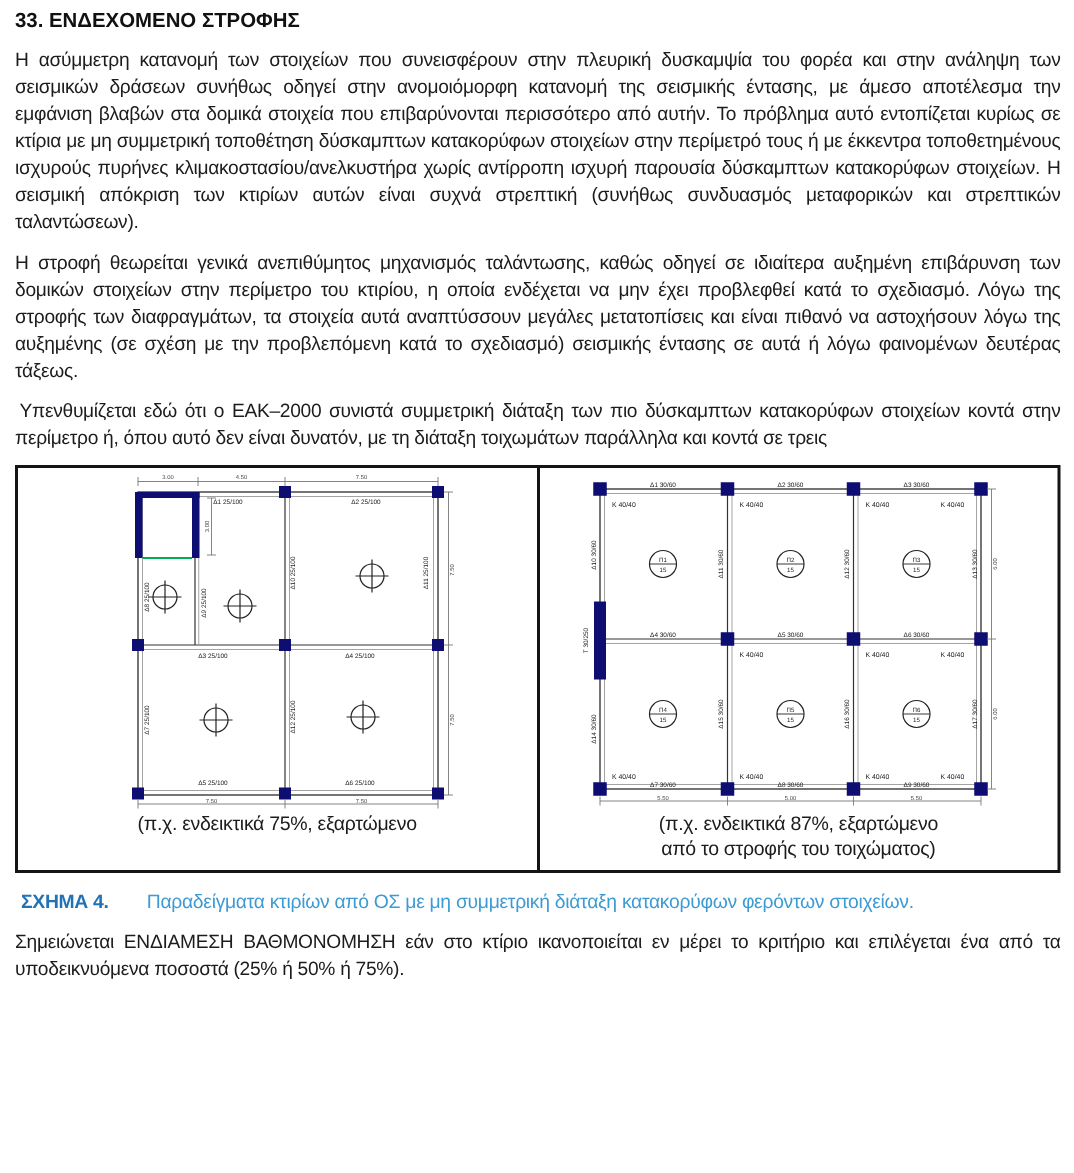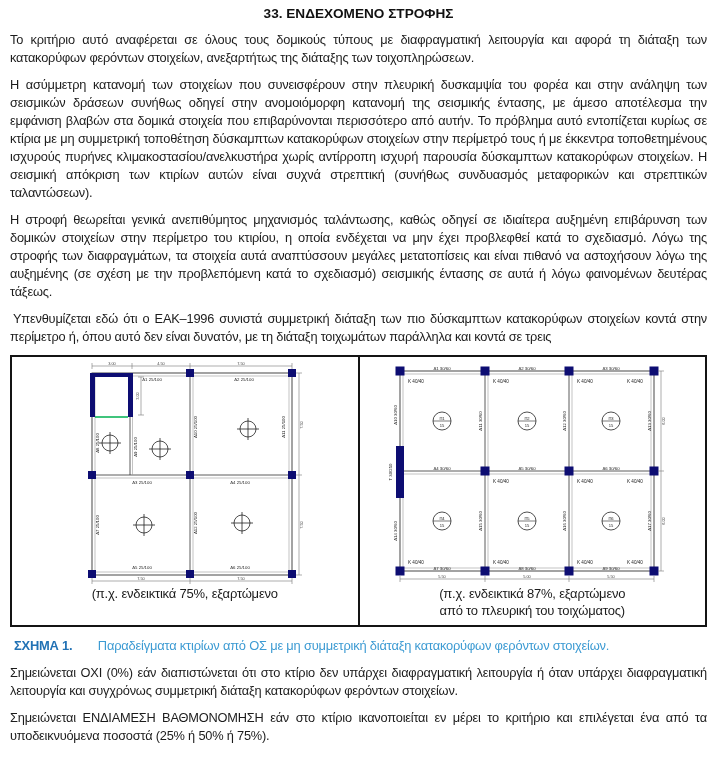--- a/index.html
+++ b/index.html
@@ -2,21 +2,21 @@
 <html><head>
 <meta charset="utf-8">
 <style>
   html,body{margin:0;padding:0;}
   body{
     width:716px;height:782px;overflow:hidden;background:#ffffff;
     font-family:"Liberation Sans",sans-serif;color:#1c1c1c;
   }
   .page{padding:6px 9px 0 10px;}
   h1.doc-heading{
-    font-size:13.6px;line-height:16px;margin:0 0 9px 0;font-weight:bold;color:#111;text-align:center;
+    font-size:13.6px;line-height:16px;margin:0 0 9px 0;font-weight:bold;color:#111;
   }
   p.body-par{
     font-size:12.8px;line-height:18px;margin:0 0 9px 0;
     text-align:justify;letter-spacing:-0.2px;
   }
   p.par-indent{text-indent:3px;}
   .figure-box{
     border:2px solid #141414;display:flex;margin:7px 0 0 0;background:#fff;
   }
   .figcell{flex:1 1 50%;padding:4px 2px 6px 2px;text-align:center;}
@@ -38,24 +38,23 @@
   .t-col{font-size:4.6px;}
   .t-slab{font-size:4.1px;}
 </style>
 </head>
 <body>
 
 <div class="page">
 
   <h1 class="doc-heading">33. ΕΝΔΕΧΟΜΕΝΟ ΣΤΡΟΦΗΣ</h1>
 
-  <p class="body-par">Το κριτήριο αυτό αναφέρεται σε όλους τους δομικούς τύπους με διαφραγματική λειτουργία και αφορά τη διάταξη των κατακορύφων φερόντων στοιχείων, ανεξαρτήτως της διάταξης των τοιχοπληρώσεων.</p>
   <p class="body-par">Η ασύμμετρη κατανομή των στοιχείων που συνεισφέρουν στην πλευρική δυσκαμψία του φορέα και στην ανάληψη των σεισμικών δράσεων συνήθως οδηγεί στην ανομοιόμορφη κατανομή της σεισμικής έντασης, με άμεσο αποτέλεσμα την εμφάνιση βλαβών στα δομικά στοιχεία που επιβαρύνονται περισσότερο από αυτήν. Το πρόβλημα αυτό εντοπίζεται κυρίως σε κτίρια με μη συμμετρική τοποθέτηση δύσκαμπτων κατακορύφων στοιχείων στην περίμετρό τους ή με έκκεντρα τοποθετημένους ισχυρούς πυρήνες κλιμακοστασίου/ανελκυστήρα χωρίς αντίρροπη ισχυρή παρουσία δύσκαμπτων κατακορύφων στοιχείων. Η σεισμική απόκριση των κτιρίων αυτών είναι συχνά στρεπτική (συνήθως συνδυασμός μεταφορικών και στρεπτικών ταλαντώσεων).</p>
   <p class="body-par">Η στροφή θεωρείται γενικά ανεπιθύμητος μηχανισμός ταλάντωσης, καθώς οδηγεί σε ιδιαίτερα αυξημένη επιβάρυνση των δομικών στοιχείων στην περίμετρο του κτιρίου, η οποία ενδέχεται να μην έχει προβλεφθεί κατά το σχεδιασμό. Λόγω της στροφής των διαφραγμάτων, τα στοιχεία αυτά αναπτύσσουν μεγάλες μετατοπίσεις και είναι πιθανό να αστοχήσουν λόγω της αυξημένης (σε σχέση με την προβλεπόμενη κατά το σχεδιασμό) σεισμικής έντασης σε αυτά ή λόγω φαινομένων δευτέρας τάξεως.</p>
-  <p class="body-par par-indent">Υπενθυμίζεται εδώ ότι ο ΕΑΚ–1996 συνιστά συμμετρική διάταξη των πιο δύσκαμπτων κατακορύφων στοιχείων κοντά στην περίμετρο ή, όπου αυτό δεν είναι δυνατόν, με τη διάταξη τοιχωμάτων παράλληλα και κοντά σε τρεις</p>
+  <p class="body-par par-indent">Υπενθυμίζεται εδώ ότι ο ΕΑΚ–2000 συνιστά συμμετρική διάταξη των πιο δύσκαμπτων κατακορύφων στοιχείων κοντά στην περίμετρο ή, όπου αυτό δεν είναι δυνατόν, με τη διάταξη τοιχωμάτων παράλληλα και κοντά σε τρεις</p>
 
   <div class="figure-box">
 
     <div class="figcell figcell-left">
       <svg class="plan-wrap" width="282" height="224" viewBox="0 -4 282 224" xmlns="http://www.w3.org/2000/svg">
 
         <g stroke="#777" stroke-width="0.6">
           <line x1="48" y1="1" x2="248" y2="1"></line>
           <line x1="48" y1="-2" x2="48" y2="4"></line>
             <line x1="88" y1="-2" x2="88" y2="4"></line>
@@ -285,27 +284,26 @@
           <line x1="18" y1="211" x2="18" y2="217"></line>
             <line x1="103" y1="211" x2="103" y2="217"></line>
           <line x1="187" y1="211" x2="187" y2="217"></line>
             <line x1="272" y1="211" x2="272" y2="217"></line>
         </g>
         <text class="t-dim" x="60" y="213" text-anchor="middle">5.50</text>
         <text class="t-dim" x="145" y="213" text-anchor="middle">5.00</text>
         <text class="t-dim" x="229" y="213" text-anchor="middle">5.50</text>
       </svg>
       <div class="fig-caption-line">(π.χ. ενδεικτικά 87%, εξαρτώμενο</div>
-      <div class="fig-caption-line">από το πλευρική του τοιχώματος)</div>
+      <div class="fig-caption-line">από το στροφής του τοιχώματος)</div>
     </div>
   </div>
 
   <div class="schema-caption">
-    <span class="schema-label">ΣΧΗΜΑ 1.</span>
+    <span class="schema-label">ΣΧΗΜΑ 4.</span>
     <span class="schema-text">Παραδείγματα κτιρίων από ΟΣ με μη συμμετρική διάταξη κατακορύφων φερόντων στοιχείων.</span>
   </div>
 
   <div class="notes">
-    <p class="body-par">Σημειώνεται ΟΧΙ (0%) εάν διαπιστώνεται ότι στο κτίριο δεν υπάρχει διαφραγματική λειτουργία ή όταν υπάρχει διαφραγματική λειτουργία και συγχρόνως συμμετρική διάταξη κατακορύφων φερόντων στοιχείων.</p>
     <p class="body-par">Σημειώνεται ΕΝΔΙΑΜΕΣΗ ΒΑΘΜΟΝΟΜΗΣΗ εάν στο κτίριο ικανοποιείται εν μέρει το κριτήριο και επιλέγεται ένα από τα υποδεικνυόμενα ποσοστά (25% ή 50% ή 75%).</p>
   </div>
 
 </div>
 
 </body></html>

